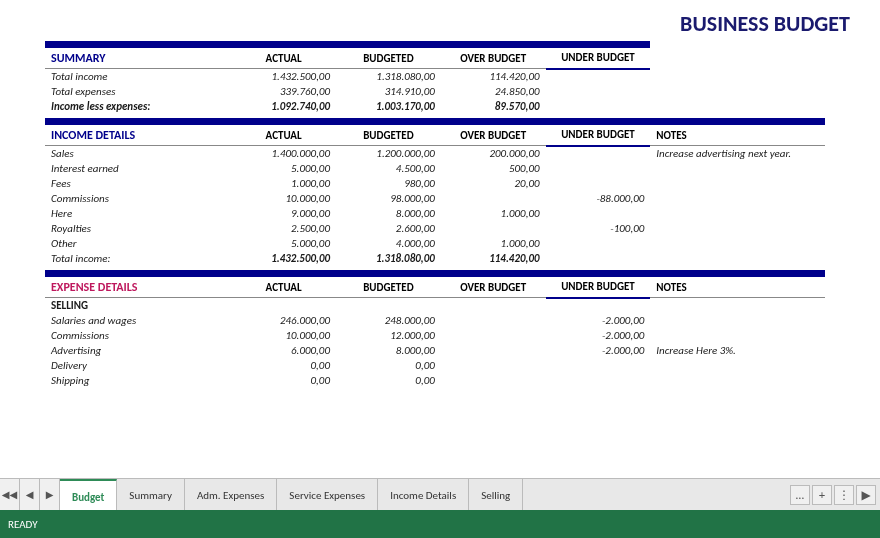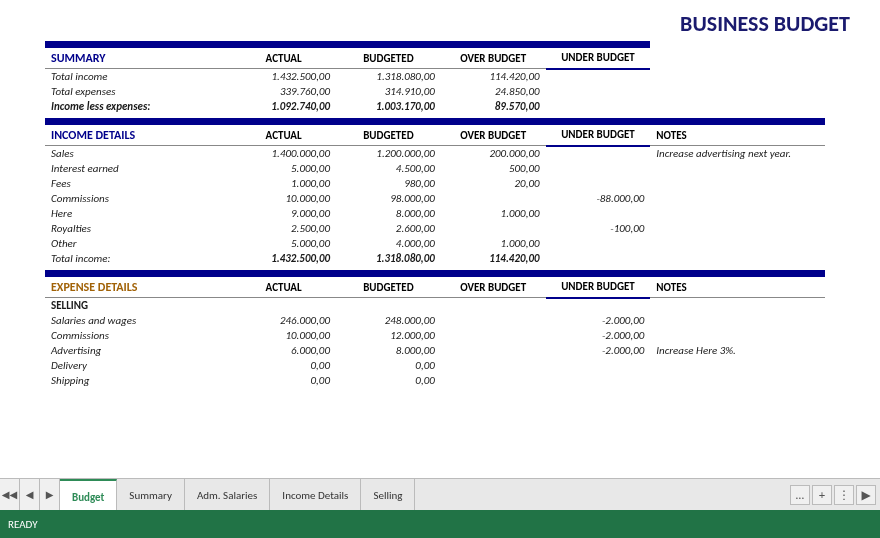--- a/index.html
+++ b/index.html
@@ -312,21 +312,21 @@
       </tr>
 
       <tr>
             <td colspan="6" style="height:4px;"></td>
           </tr>
 
       <tr class="dark-bar">
         <td colspan="6" class="dark-bar"></td>
       </tr>
       <tr class="header-row-summary">
-        <td class="col-label" style="font-weight:bold;font-size:12px;color:#a16207;">EXPENSE DETAILS</td>
+        <td class="col-label" style="font-weight:bold;font-size:12px;color:#be185d;">EXPENSE DETAILS</td>
         <td class="col-actual" style="text-align:center;">ACTUAL</td>
         <td class="col-budgeted" style="text-align:center;">BUDGETED</td>
         <td class="col-over" style="text-align:center;">OVER BUDGET</td>
         <td class="col-under" style="text-align:center;border-bottom:2px solid #00008B;">UNDER BUDGET</td>
         <td class="col-notes">NOTES</td>
       </tr>
 
       <tr class="data-row">
         <td class="col-label" style="font-weight:bold;font-style:normal;">SELLING</td>
         <td class="col-actual"></td>
@@ -387,21 +387,24 @@
   <div class="tab-nav-btn">◀</div>
   <div class="tab-nav-btn">▶</div>
 
   <div class="tab active">
     <span>Budget</span>
   </div>
   <div class="tab">
     <span>Summary</span>
   </div>
   <div class="tab">
-    <span>Adm. Salaries</span>
+    <span>Adm. Expenses</span>
+  </div>
+  <div class="tab">
+    <span>Service Expenses</span>
   </div>
   <div class="tab">
     <span>Income Details</span>
   </div>
   <div class="tab">
     <span>Selling</span>
   </div>
 
   <div class="tabs-spacer"></div>
 

